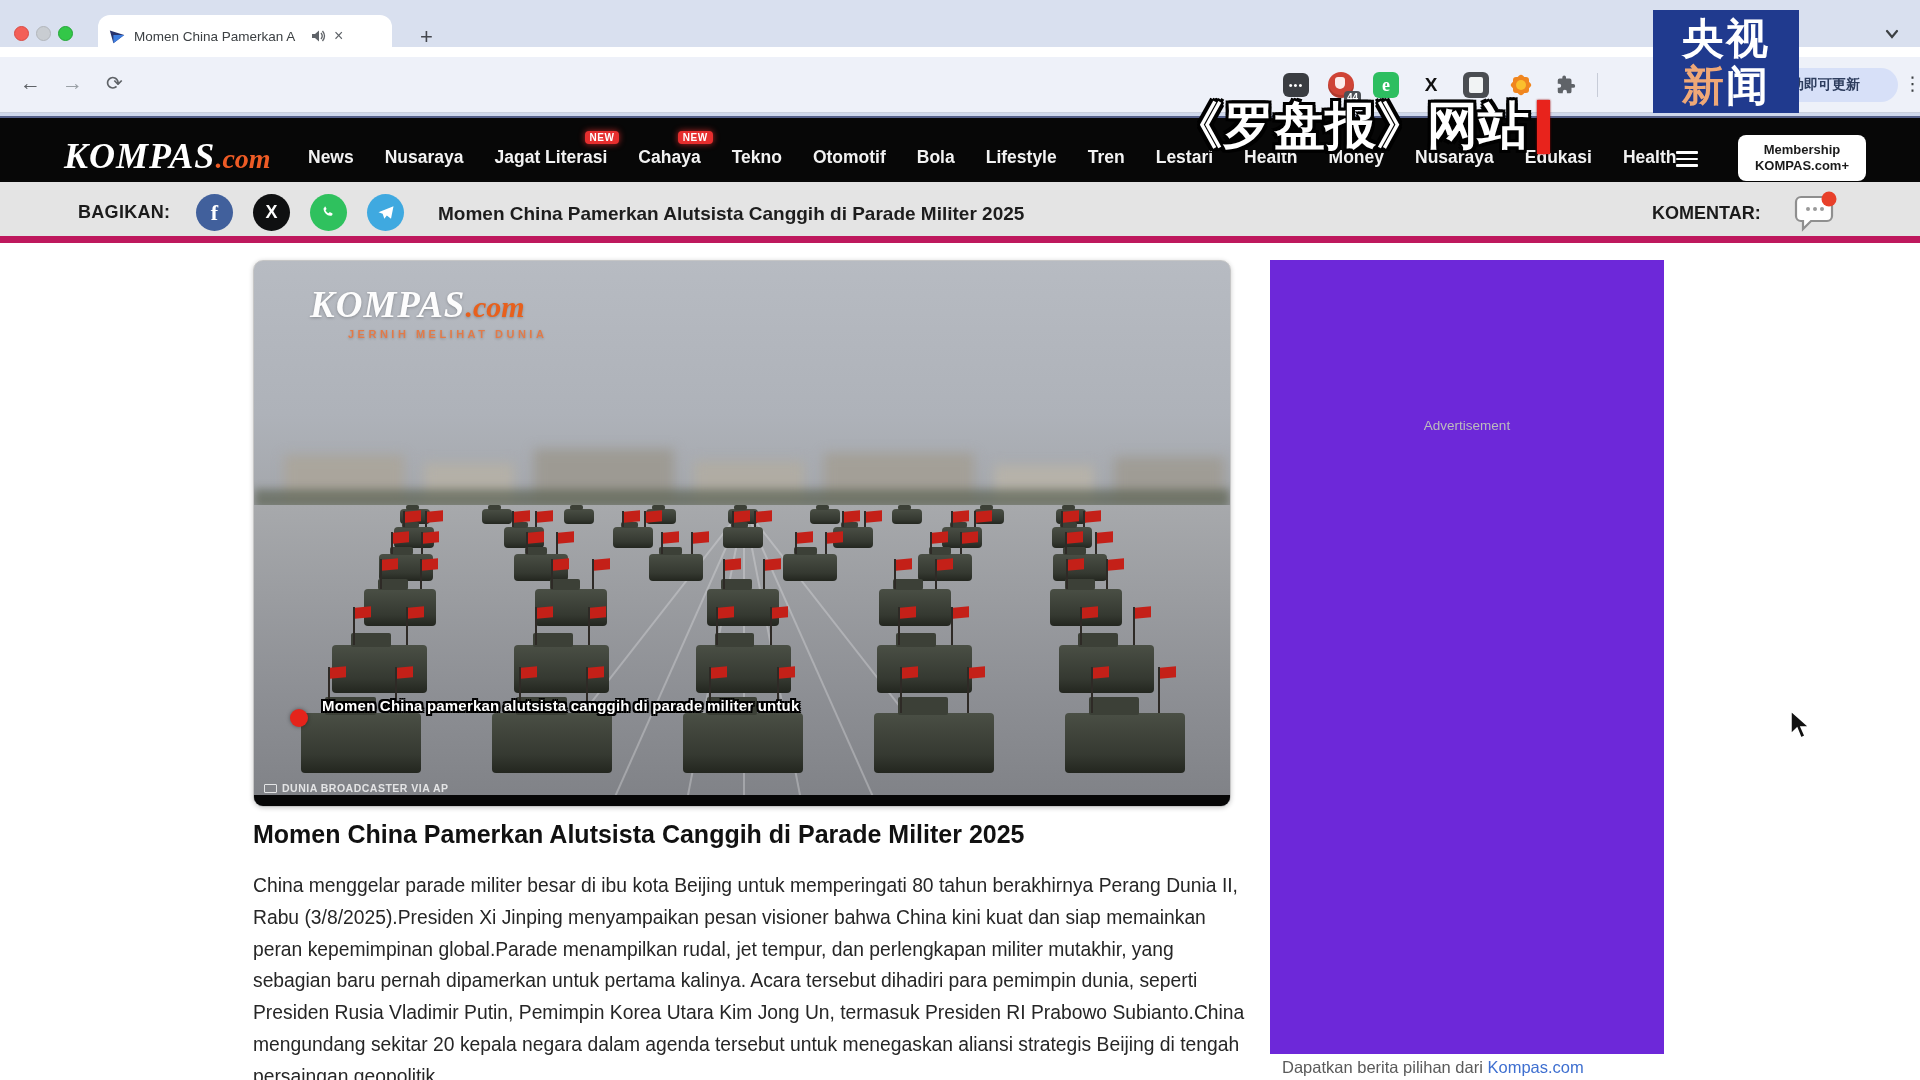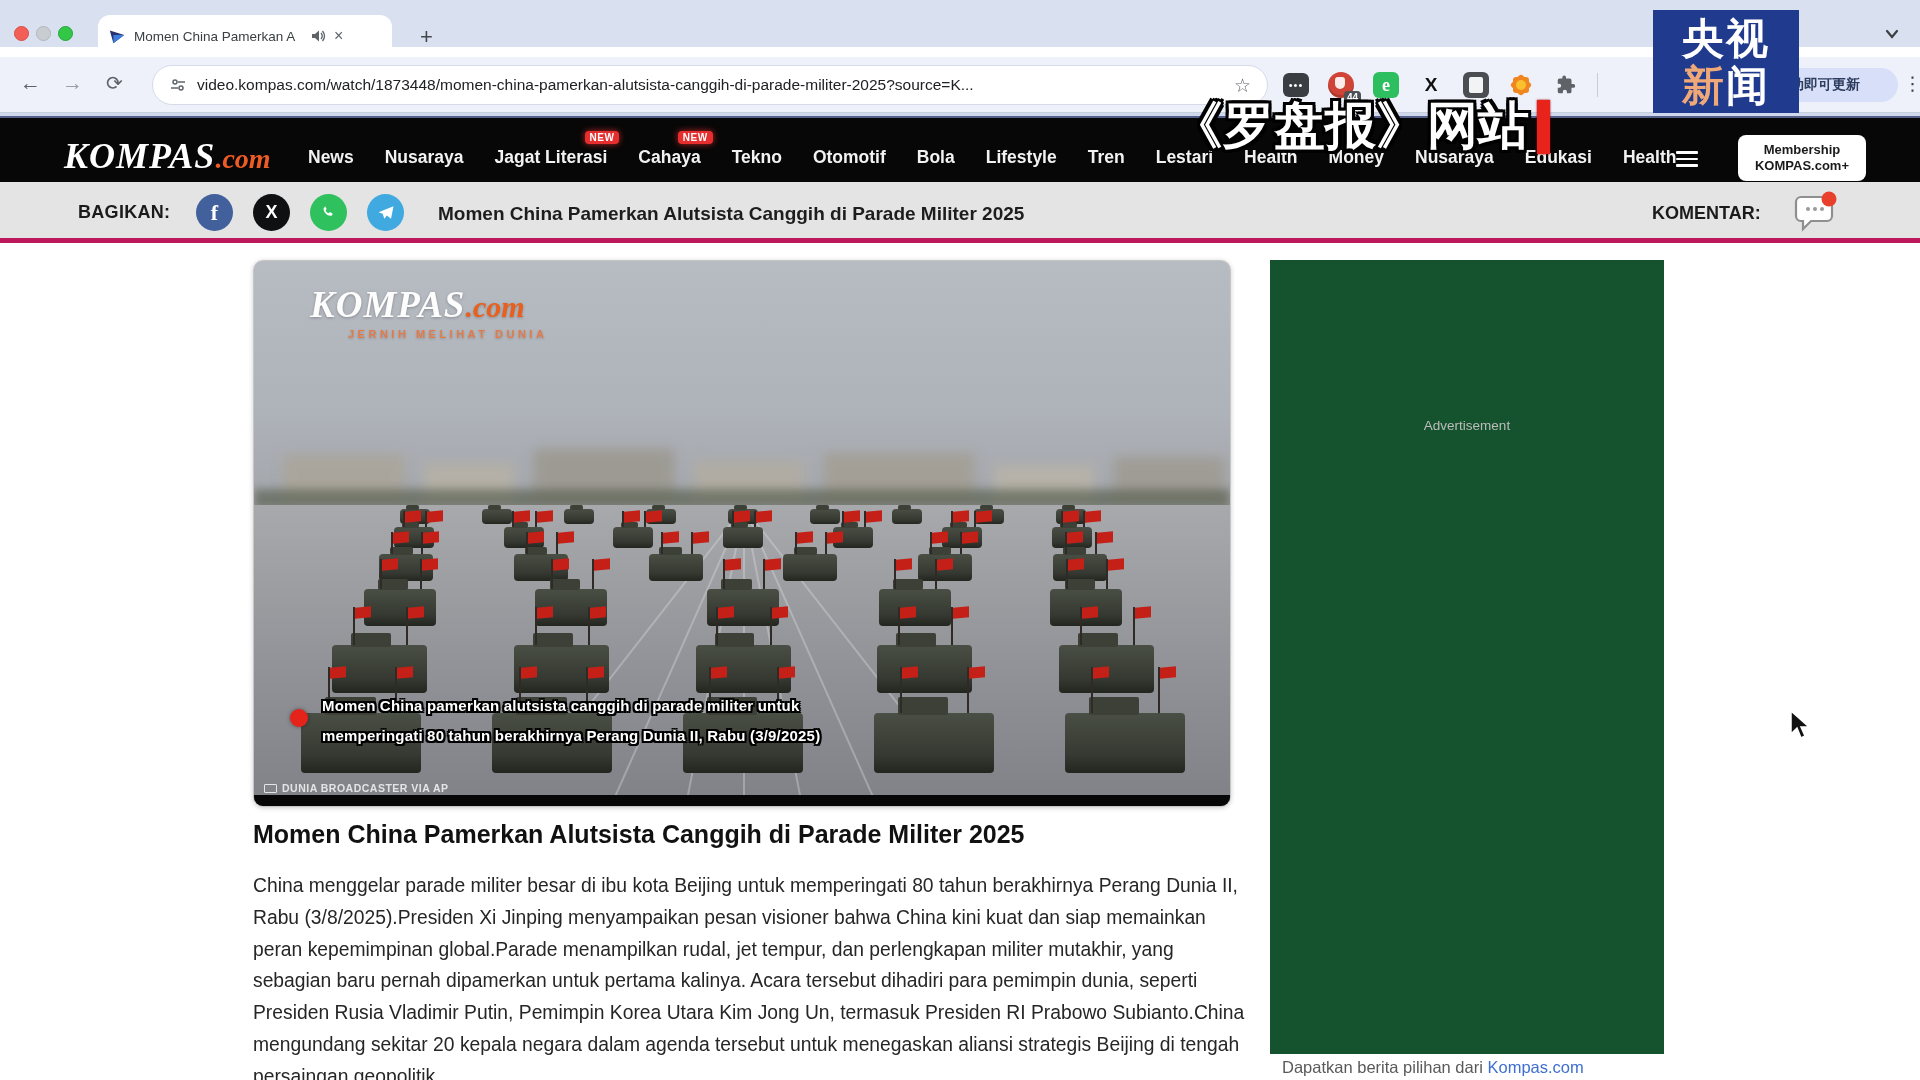--- a/index.html
+++ b/index.html
@@ -71,21 +71,21 @@
   .new-badge { position:absolute; top:-16px; right:-12px; background:#e62e2e; color:#fff; font-size:10px; font-weight:700;
     padding:1px 5px; border-radius:4px; letter-spacing:.5px; box-shadow:0 0 6px rgba(230,46,46,.8);}
   .kburger { position:absolute; left:1676px; top:38px; width:22px; }
   .kburger div { height:2.5px; background:#fff; margin-bottom:4px; border-radius:1px;}
   .membership {
     position:absolute; left:1738px; top:22px; width:128px; height:46px; background:#fff; border-radius:8px;
     display:flex; flex-direction:column; align-items:center; justify-content:center; z-index:4;
     font-size:13px; font-weight:700; color:#1a1a1a; line-height:16px;
   }
   
-  .sharebar { position:absolute; left:0; top:182px; width:1920px; height:61px; background:#e4e4e4; border-bottom:5px solid #be185d;padding-left:12px;}
+  .sharebar { position:absolute; left:0; top:182px; width:1920px; height:61px; background:#e4e4e4; border-bottom:7px solid #be185d;padding-left:12px;}
   .share-label { position:absolute; left:78px; top:20px; font-size:18px; font-weight:700; color:#1b1b1b; letter-spacing:.3px;}
   .share-icons { position:absolute; left:196px; top:12px; display:flex; gap:20px; }
   .sc { width:37px; height:37px; border-radius:50%; display:flex; align-items:center; justify-content:center; color:#fff; }
   .sc-fb { background:#41609c; font-family:"Liberation Serif",serif; font-weight:700; font-size:22px;}
   .sc-x  { background:#0f1011; font-weight:700; font-size:18px;}
   .sc-wa { background:#2fc15e; }
   .sc-tg { background:#3fa9e0; }
   .share-title { position:absolute; left:438px; top:21px; font-size:19px; font-weight:700; color:#1d1d1d; }
   .comment-label { position:absolute; left:1652px; top:21px; font-size:18px; font-weight:700; color:#1b1b1b;}
   .comment-icon { position:absolute; left:1793px; top:9px; width:44px; height:42px; }
@@ -116,21 +116,21 @@
   .vc-credit { position:absolute; left:10px; top:521px; display:flex; align-items:center; gap:5px;
     font-size:10.5px; color:rgba(255,255,255,.78); letter-spacing:.5px; font-weight:600;}
   .vc-credit .mark { width:13px; height:9px; border:1.5px solid rgba(255,255,255,.78); border-radius:1px;}
   .vc-bottombar { position:absolute; left:0; bottom:0; width:100%; height:11px; background:#070707; }
 
   .article-title { position:absolute; left:253px; top:820px; width:978px; font-size:25px; font-weight:700; color:#111; }
   .article-body { position:absolute; left:253px; top:870px; width:996px; height:210px; overflow:hidden;
     font-size:19.3px; line-height:31.8px; color:#262626; }
 
   
-  .ad-box { position:absolute; left:1270px; top:260px; width:394px; height:794px; background:#14532d; }
+  .ad-box { position:absolute; left:1270px; top:260px; width:394px; height:794px; background:#6d28d9; }
   .ad-label { position:absolute; left:0; top:158px; width:100%; text-align:center; font-size:13.5px; color:#bcbcbc; }
   .ad-footer { position:absolute; left:1282px; top:1058px; font-size:16.5px; color:#5a5a5a; white-space:nowrap;}
   .ad-footer a { color:#3e6fd0; text-decoration:none; }
 
   
   .cctv-logo { position:absolute; left:1653px; top:10px; width:146px; height:103px; background:#203a8e; z-index:20;
     display:flex; flex-direction:column; align-items:center; justify-content:center; line-height:47px;
     font-size:42px; font-weight:800; color:#fff; letter-spacing:2px;}
   .cctv-logo .xin { color:#efa877; }
   .cn-subtitle { position:absolute; left:1172px; top:92px; z-index:15; font-size:51px; font-weight:900; color:#fff; white-space:nowrap;
@@ -167,30 +167,20 @@
     <svg class="tabstrip-chevron" viewBox="0 0 20 20">
       <polyline points="5,7 10,13 15,7" fill="none" stroke="#3c4043" stroke-width="2.2" stroke-linecap="round"></polyline>
     </svg>
   </div>
 
   <div class="toolbar">
     <span class="navbtn" style="left:20px">←</span>
     <span class="navbtn" style="left:62px;color:#9aa0a6">→</span>
     <span class="navbtn" style="left:106px;font-size:20px">⟳</span>
 
-    <div class="omnibox">
-      <svg width="18" height="18" viewBox="0 0 18 18">
-        <circle cx="6" cy="6" r="2" fill="none" stroke="#5f6368" stroke-width="1.5"></circle>
-        <line x1="9" y1="6" x2="16" y2="6" stroke="#5f6368" stroke-width="1.5"></line>
-        <circle cx="12" cy="12" r="2" fill="none" stroke="#5f6368" stroke-width="1.5"></circle>
-        <line x1="2" y1="12" x2="9" y2="12" stroke="#5f6368" stroke-width="1.5"></line>
-      </svg>
-      <span class="omni-url">video.kompas.com/watch/1873448/momen-china-pamerkan-alutsista-canggih-di-parade-militer-2025?source=K...</span>
-      <span class="omni-star">☆</span>
-    </div>
 
     <div class="ext-row">
       <div class="ext">
           <div class="ext-dotsbox">•••</div>
         </div>
       <div class="ext">
         <div class="ext-adblock"></div>
         <span class="ext-badge">44</span>
       </div>
       <div class="ext">
@@ -394,21 +384,20 @@
       </div>
 
     <div class="vc-watermark">
       <span class="vcw-main">KOMPAS</span><span class="vcw-suffix">.com</span>
       <div class="vcw-tagline">JERNIH MELIHAT DUNIA</div>
     </div>
 
     <div class="vc-dot"></div>
     <div class="vc-caption">
       <div>Momen China pamerkan alutsista canggih di parade militer untuk</div>
-      <div>memperingati 80 tahun berakhirnya Perang Dunia II, Rabu (3/9/2025)</div>
     </div>
     <div class="vc-credit">
       <span class="mark"></span>
       <span>DUNIA BROADCASTER VIA AP</span>
     </div>
     <div class="vc-bottombar"></div>
   </div>
 
   <h1 class="article-title">Momen China Pamerkan Alutsista Canggih di Parade Militer 2025</h1>
   <div class="article-body">China menggelar parade militer besar di ibu kota Beijing untuk memperingati 80 tahun berakhirnya Perang Dunia II, Rabu (3/8/2025).Presiden Xi Jinping menyampaikan pesan visioner bahwa China kini kuat dan siap memainkan peran kepemimpinan global.Parade menampilkan rudal, jet tempur, dan perlengkapan militer mutakhir, yang sebagian baru pernah dipamerkan untuk pertama kalinya. Acara tersebut dihadiri para pemimpin dunia, seperti Presiden Rusia Vladimir Putin, Pemimpin Korea Utara Kim Jong Un, termasuk Presiden RI Prabowo Subianto.China mengundang sekitar 20 kepala negara dalam agenda tersebut untuk menegaskan aliansi strategis Beijing di tengah persaingan geopolitik</div>

